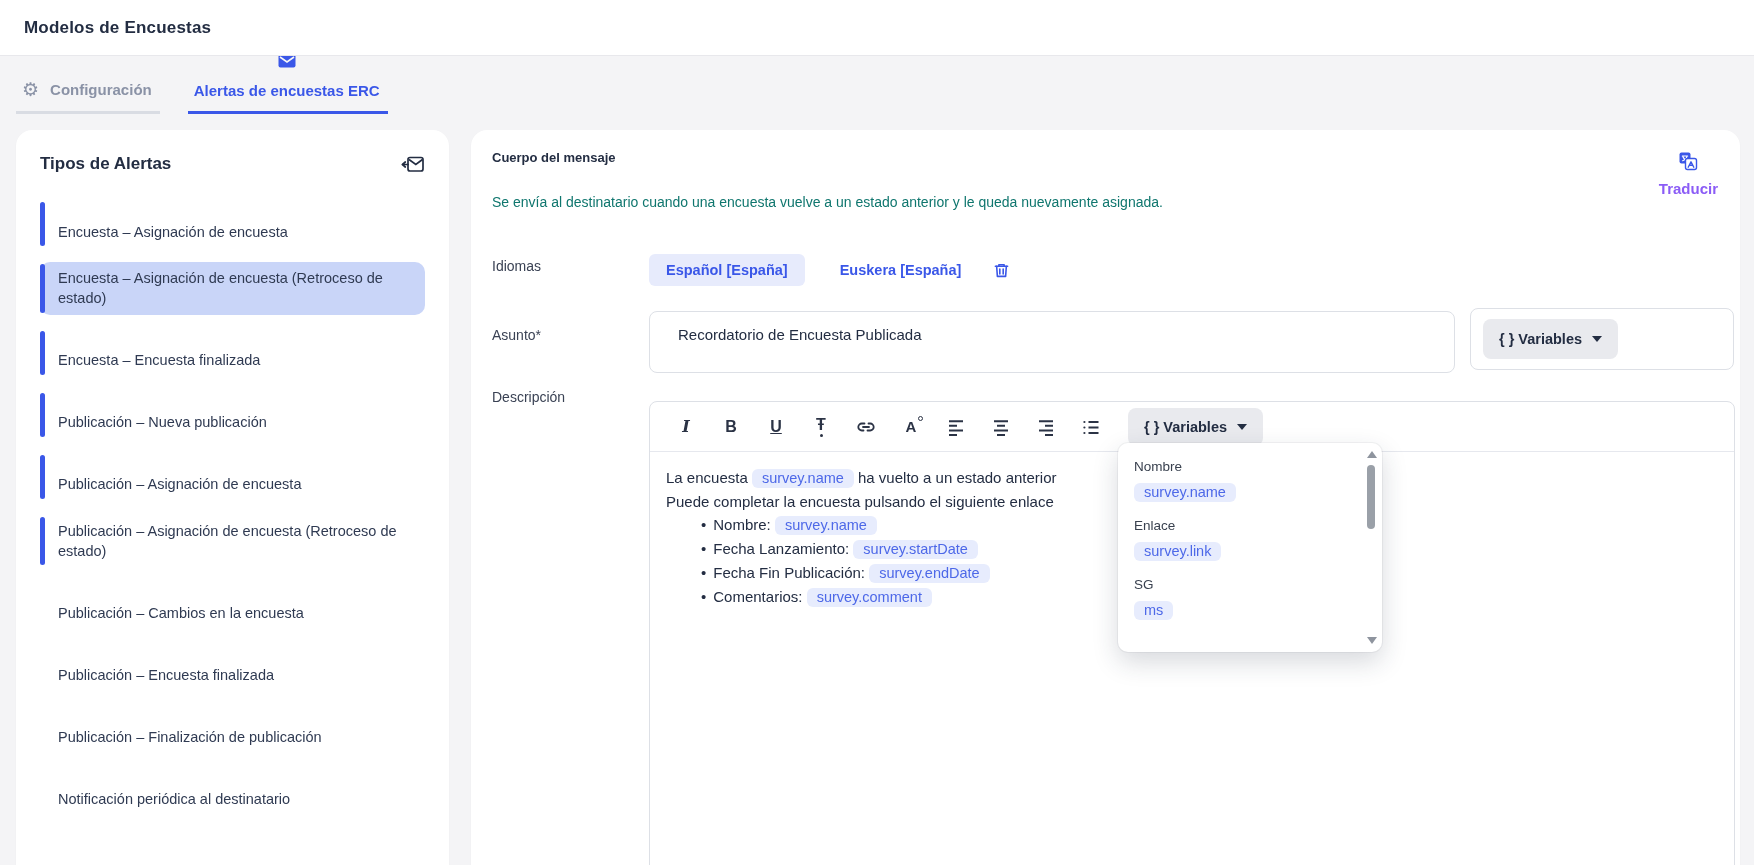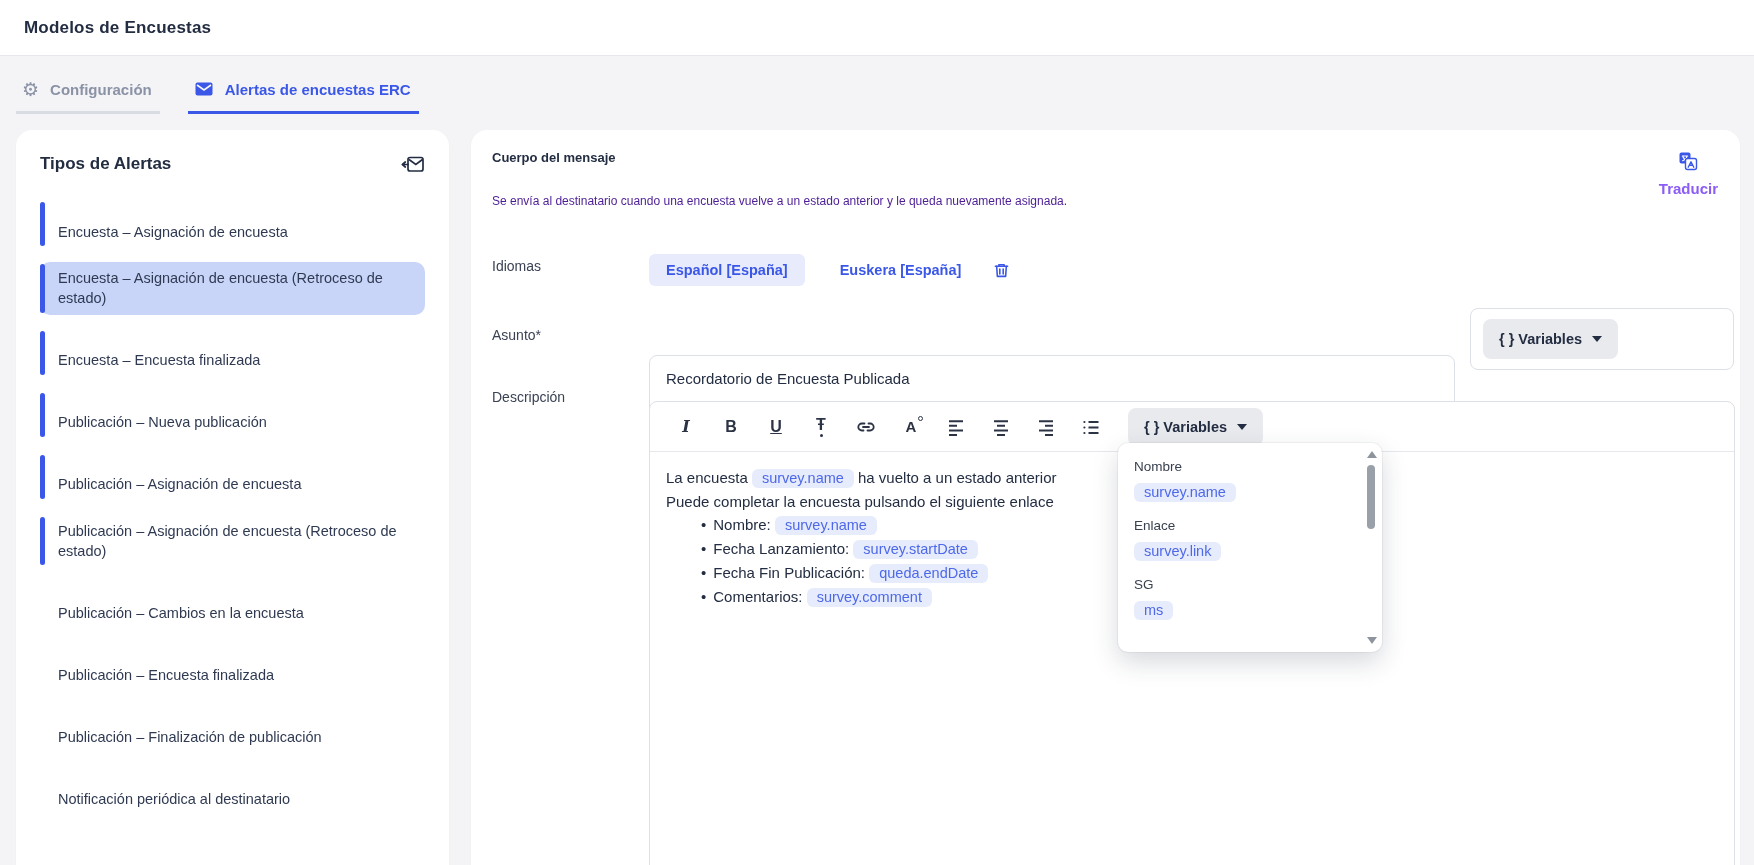--- a/index.html
+++ b/index.html
@@ -14,59 +14,59 @@
   .topbar { position:absolute; top:0; left:0; right:0; height:56px; background:#fff;
             border-bottom:1px solid #e8e8ec; display:flex; align-items:center; padding:0 24px; z-index:2; }
   .topbar .title { font-size:17px; font-weight:700; color:#232d42; letter-spacing:.2px; }
 
   
   .tabs { position:absolute; top:56px; left:0; right:0; height:58px; display:flex;
           align-items:flex-end; padding-left:16px; gap:28px; }
   .tab { display:flex; align-items:center; gap:11px; padding:0 8px 12px 6px;
          border-bottom:3px solid transparent; font-size:15px; font-weight:600; cursor:pointer; }
   .tab.inactive { color:#8a92a6; border-color:#d9dce3; }
-  .tab.active   { color:#3a57e8; border-color:#3a57e8; }
+  .tab.active   { color:#3a57e8; border-color:#3a57e8;flex-direction:column; }
   .gear-glyph { font-family:"DejaVu Sans", sans-serif; font-size:19px; line-height:1; color:#8a92a6; font-weight:400; }
 
   
   .card { position:absolute; top:130px; background:#fff; border-radius:16px;
           box-shadow:0 1px 2px rgba(35,45,66,.04); }
   .sidebar { left:16px; width:433px; height:800px; }
   .maincard { left:471px; width:1269px; height:800px; }
 
   
   .sb-head { display:flex; justify-content:space-between; align-items:center; padding:22px 24px 18px 24px; }
   .sb-title { font-size:17px; font-weight:700; color:#232d42; }
   .sb-list { display:flex; flex-direction:column; gap:14px; padding:6px 24px 20px 24px; }
   .sb-item { position:relative; min-height:48px; display:flex; align-items:flex-end;
              padding:6px 12px 6px 18px; border-radius:10px; font-size:14.5px; line-height:1.4;
              color:#2f3a52; cursor:pointer; }
   .sb-item .bar { position:absolute; left:0; top:2px; bottom:2px; width:5px; border-radius:4px; background:#3a57e8; }
   .sb-item.selected { background:#c9d5f8; }
 
   
   .mc-title { position:absolute; left:21px; top:20px; font-size:13px; font-weight:700; color:#232d42; }
-  .mc-subtitle { position:absolute; left:21px; top:64px; font-size:12px; color:#4c1d95; }
+  .mc-subtitle { position:absolute; left:21px; top:64px; font-size:14px; color:#0f766e; }
   .translate-btn { position:absolute; top:20px; right:22px; display:flex; align-items:center; gap:8px;
                    color:#8b5cf6; font-weight:700; font-size:15px; cursor:pointer;flex-direction:column; }
 
   
   .f-label { position:absolute; left:21px; font-size:14px; color:#3a4254; }
   .lbl-idiomas { top:128px; }
   .lbl-asunto { top:197px; }
   .lbl-desc { top:259px; }
 
   .lang-row { position:absolute; left:178px; top:122px; height:36px; display:flex; align-items:center; gap:18px; }
   .lang-chip { font-size:14.5px; font-weight:700; color:#3a57e8; padding:8px 17px; border-radius:6px; cursor:pointer; }
   .lang-chip.selected { background:#e7ebfc; }
   .trash-btn { display:flex; align-items:center; cursor:pointer; margin-left:-4px; }
 
   .subject-input { position:absolute; left:178px; top:181px; width:806px; height:62px;
                    border:1px solid #dde0e6; border-radius:8px; background:#fff;
-                   padding:14px 16px 0 16px; font-size:15px; color:#232d42;margin-top:44px; }
+                   padding:14px 16px 0 28px; font-size:15px; color:#232d42; }
   .subject-varbox { position:absolute; left:999px; top:178px; width:264px; height:62px;
                     border:1px solid #dde0e6; border-radius:8px; display:flex; align-items:center; padding-left:12px; }
   .var-btn { background:#e9eaee; border-radius:8px; height:40px; padding:0 16px;
              display:flex; align-items:center; gap:10px; font-size:14.5px; font-weight:600;
              color:#232d42; cursor:pointer; white-space:nowrap; }
   .caret { width:0; height:0; border-left:5px solid transparent; border-right:5px solid transparent;
            border-top:6px solid #232d42; }
 
   
   .editor { position:absolute; left:178px; top:271px; width:1086px; height:560px;
@@ -268,21 +268,21 @@
         <span>{ } Variables</span>
         <span class="caret"></span>
       </div>
     </div>
     <div class="ed-content">
       <p><span>La encuesta</span> <span class="vchip">survey.name</span> <span>ha vuelto a un estado anterior</span></p>
       <p><span>Puede completar la encuesta pulsando el siguiente enlace</span></p>
       <ul class="ed-bullets">
         <li><span class="bullet">•</span><span>Nombre:</span> <span class="vchip">survey.name</span></li>
         <li><span class="bullet">•</span><span>Fecha Lanzamiento:</span> <span class="vchip">survey.startDate</span></li>
-        <li><span class="bullet">•</span><span>Fecha Fin Publicación:</span> <span class="vchip">queda.endDate</span></li>
+        <li><span class="bullet">•</span><span>Fecha Fin Publicación:</span> <span class="vchip">survey.endDate</span></li>
         <li><span class="bullet">•</span><span>Comentarios:</span> <span class="vchip">survey.comment</span></li>
       </ul>
     </div>
   </div>
 
   <div class="dropdown">
     <div class="dd-group-name">Nombre</div>
     <span class="vchip dd-chip">survey.name</span>
     <div class="dd-group-name">Enlace</div>
     <span class="vchip dd-chip">survey.link</span>

